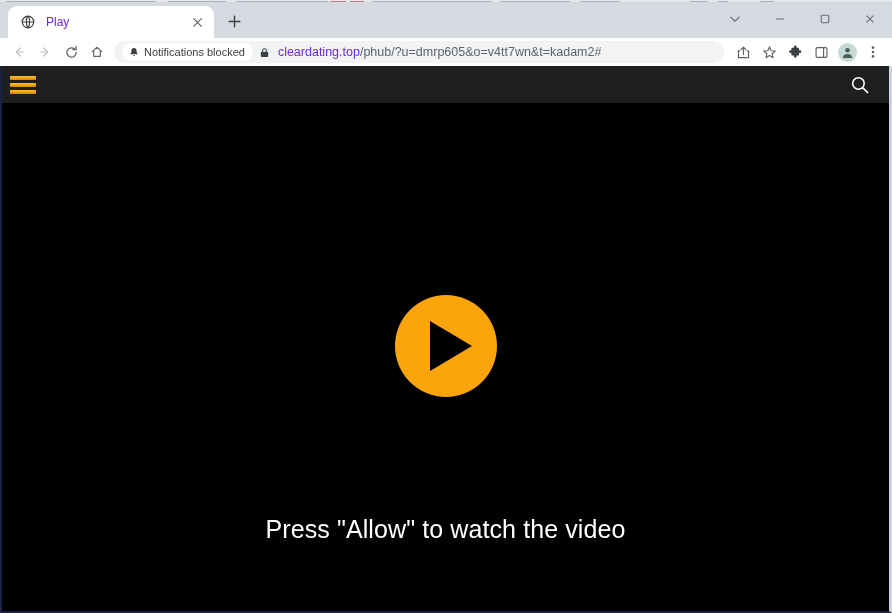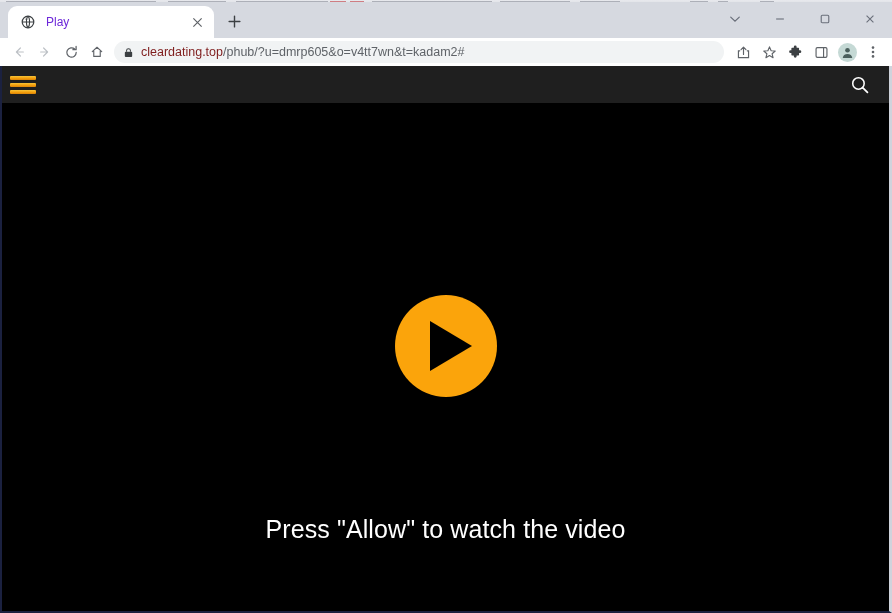--- a/index.html
+++ b/index.html
@@ -145,21 +145,21 @@
     white-space: nowrap;
   }
   #lock-icon { width: 12px; height: 12px; display:flex; align-items:center; justify-content:center; flex:0 0 12px; }
   #url-text {
     font-size: 12.5px;
     color: #5f6368;
     margin-left: 7px;
     white-space: nowrap;
     overflow: hidden;
   }
-  #url-text .host { color: #7f1d1d; }
+  #url-text .host { color: #6d28d9; }
 
   #toolbar-icons { display: flex; align-items: center; flex: 0 0 auto; }
   #toolbar-icons .tb {
     width: 26px; height: 26px;
     display: flex; align-items: center; justify-content: center;
     color: #5f6368;
   }
   #profile-avatar {
     width: 19px; height: 19px;
     border-radius: 50%;
@@ -325,20 +325,29 @@
         <path d="M12.9 1.6 L12.9 5.0 L9.5 5.0" stroke="#5f6368" stroke-width="1.35" fill="none" stroke-linecap="round" stroke-linejoin="round"></path>
       </svg>
     </div>
     <div class="nav-btn">
       <svg width="14" height="14" viewBox="0 0 16 16">
         <path d="M2.6 7.6 L8 2.6 L13.4 7.6 M4.3 7.1 V13 H11.7 V7.1" stroke="#5f6368" stroke-width="1.3" fill="none" stroke-linecap="round" stroke-linejoin="round"></path>
       </svg>
     </div>
 
     <div id="omnibox">
+      <div id="notif-chip">
+        <span class="bell">
+          <svg width="10" height="11" viewBox="0 0 12 13">
+            <path d="M6 1.1c-1.9 0-3.1 1.4-3.1 3.2 0 2.6-.9 3.4-1.3 3.8-.2.2-.1.6.2.6h8.4c.3 0 .4-.4.2-.6-.4-.4-1.3-1.2-1.3-3.8C9.1 2.5 7.9 1.1 6 1.1z" fill="#3c4043"></path>
+            <path d="M4.7 9.6a1.35 1.35 0 0 0 2.6 0z" fill="#3c4043"></path>
+          </svg>
+        </span>
+        <span class="chip-label">Notifications blocked</span>
+      </div>
 
       <span id="lock-icon">
         <svg width="11" height="11" viewBox="0 0 12 12">
           <rect x="2" y="5.2" width="8" height="5.6" rx="1" fill="#3c4043"></rect>
           <path d="M3.9 5.2V3.9a2.1 2.1 0 0 1 4.2 0v1.3" fill="none" stroke="#3c4043" stroke-width="1.1"></path>
         </svg>
       </span>
 
       <span id="url-text"><span class="host">cleardating.top</span><span>/phub/?u=dmrp605&amp;o=v4tt7wn&amp;t=kadam2#</span></span>
     </div>

